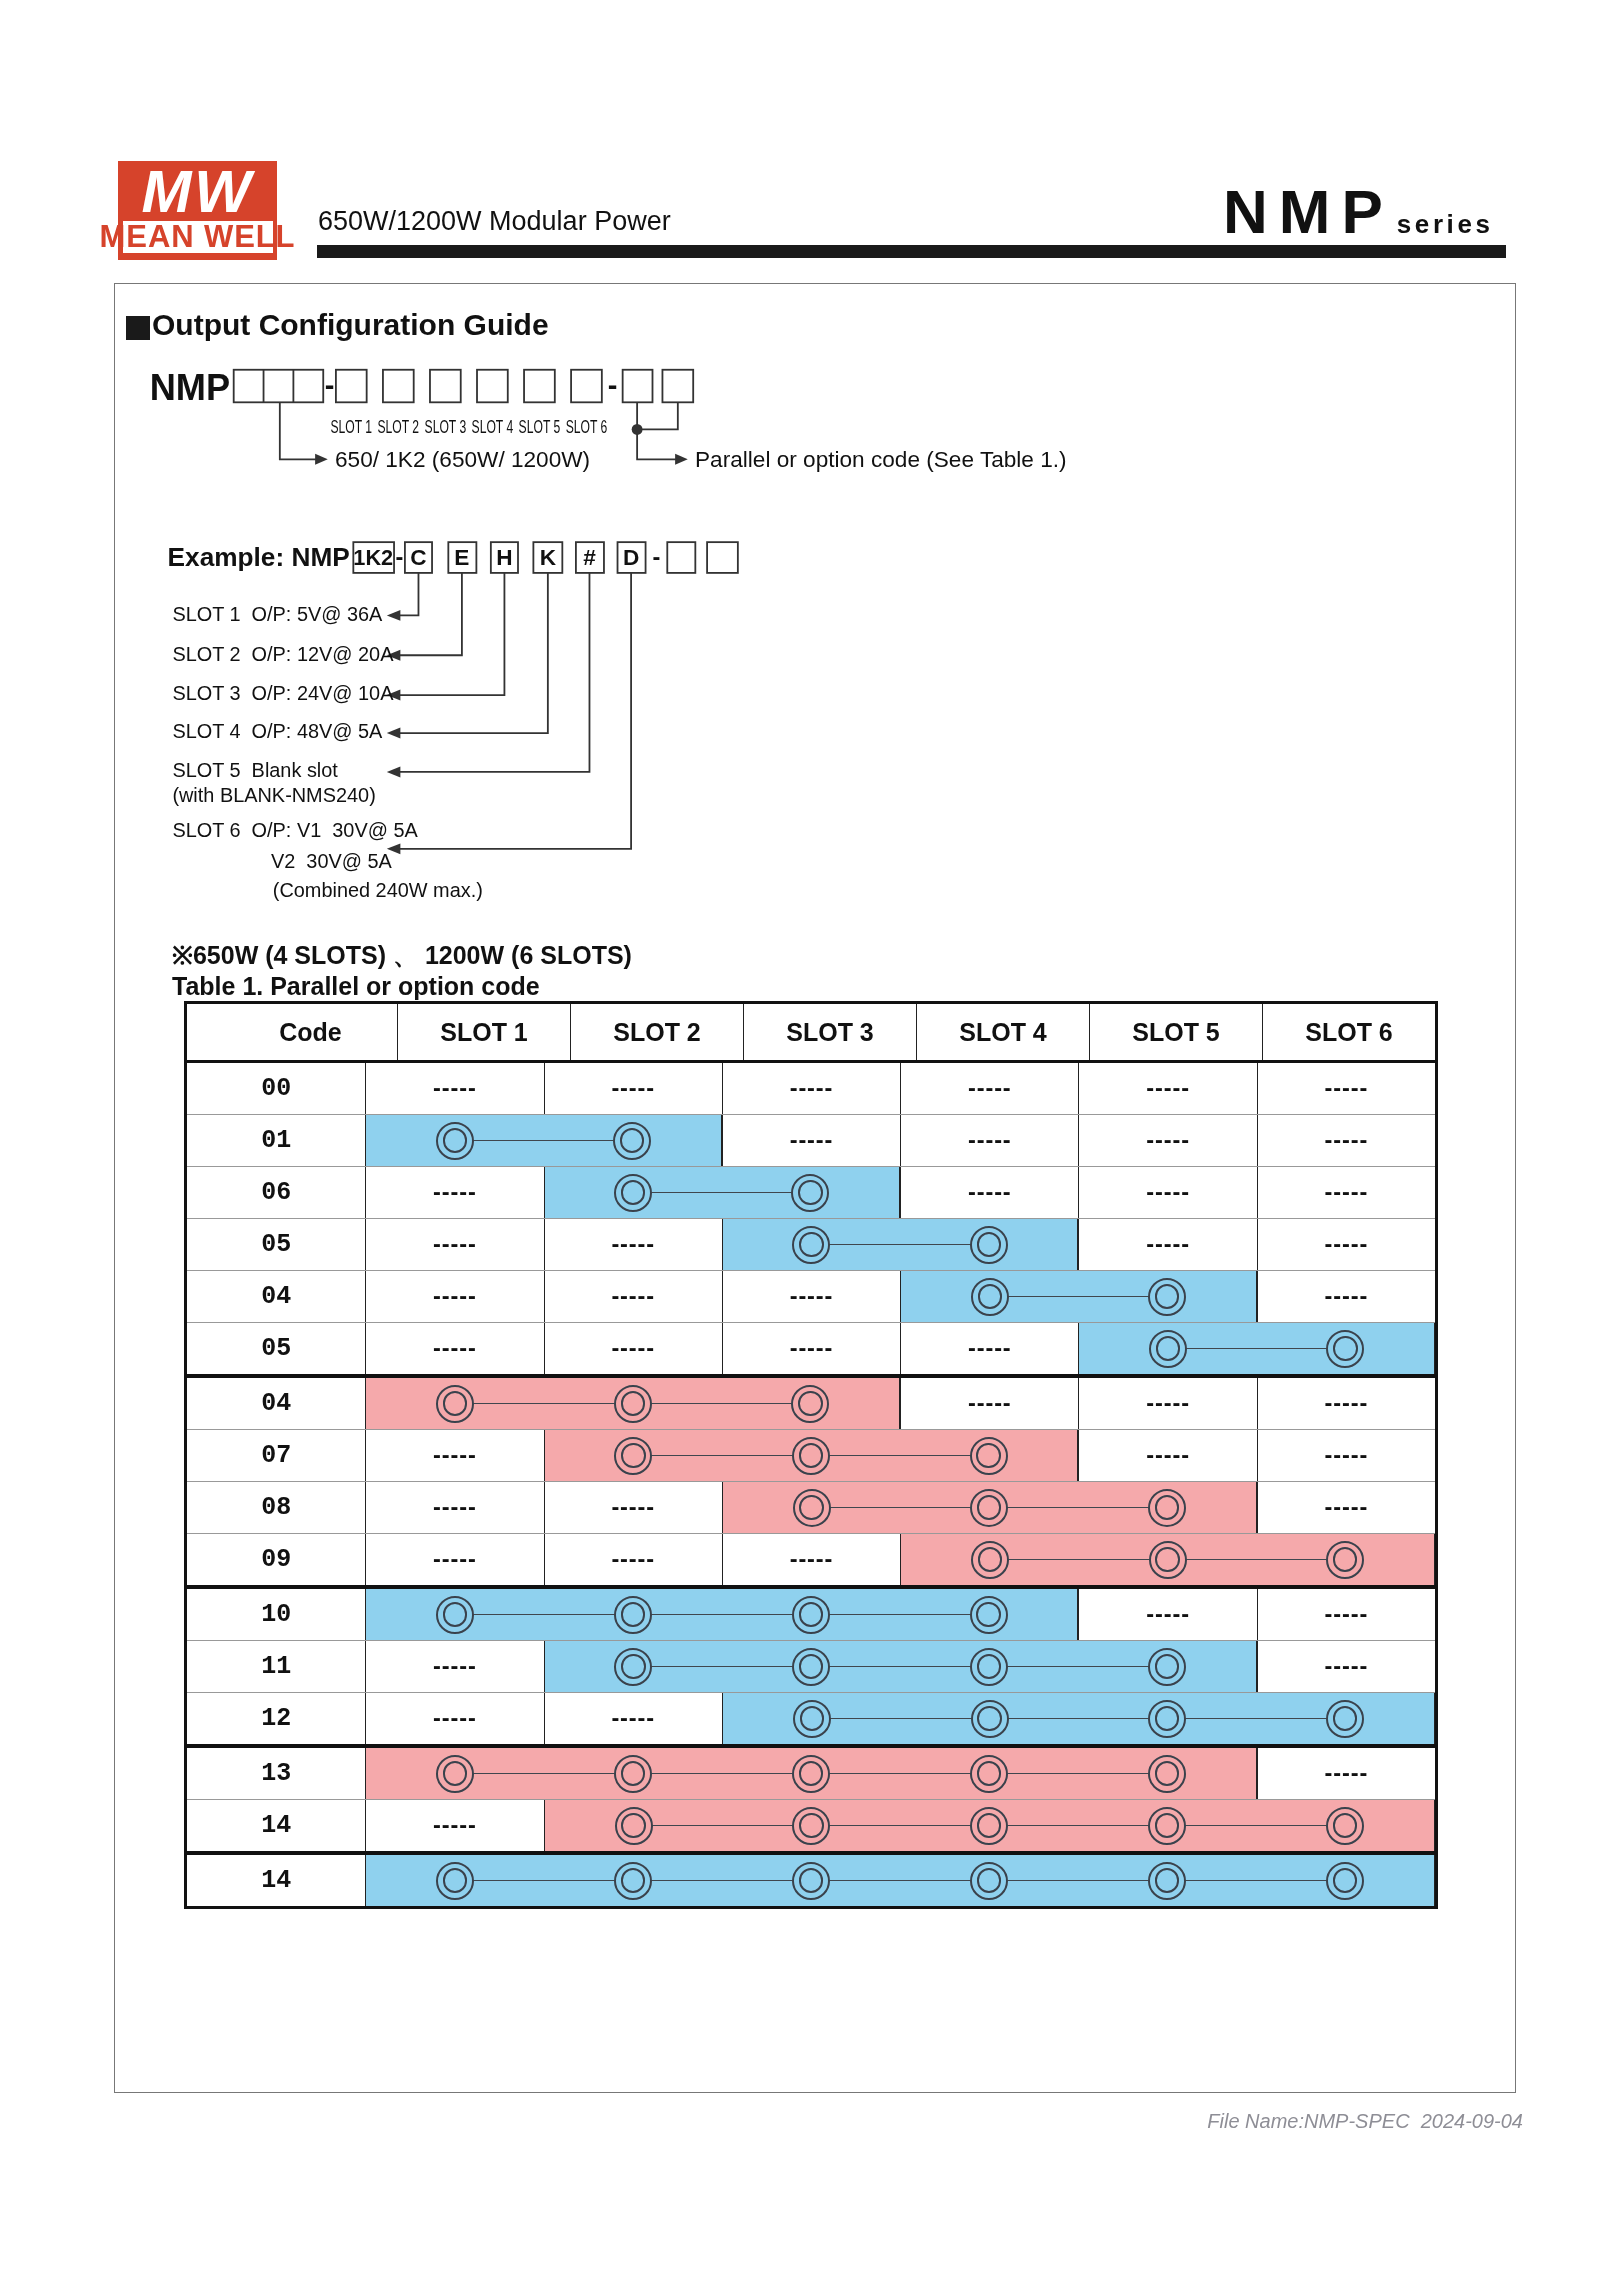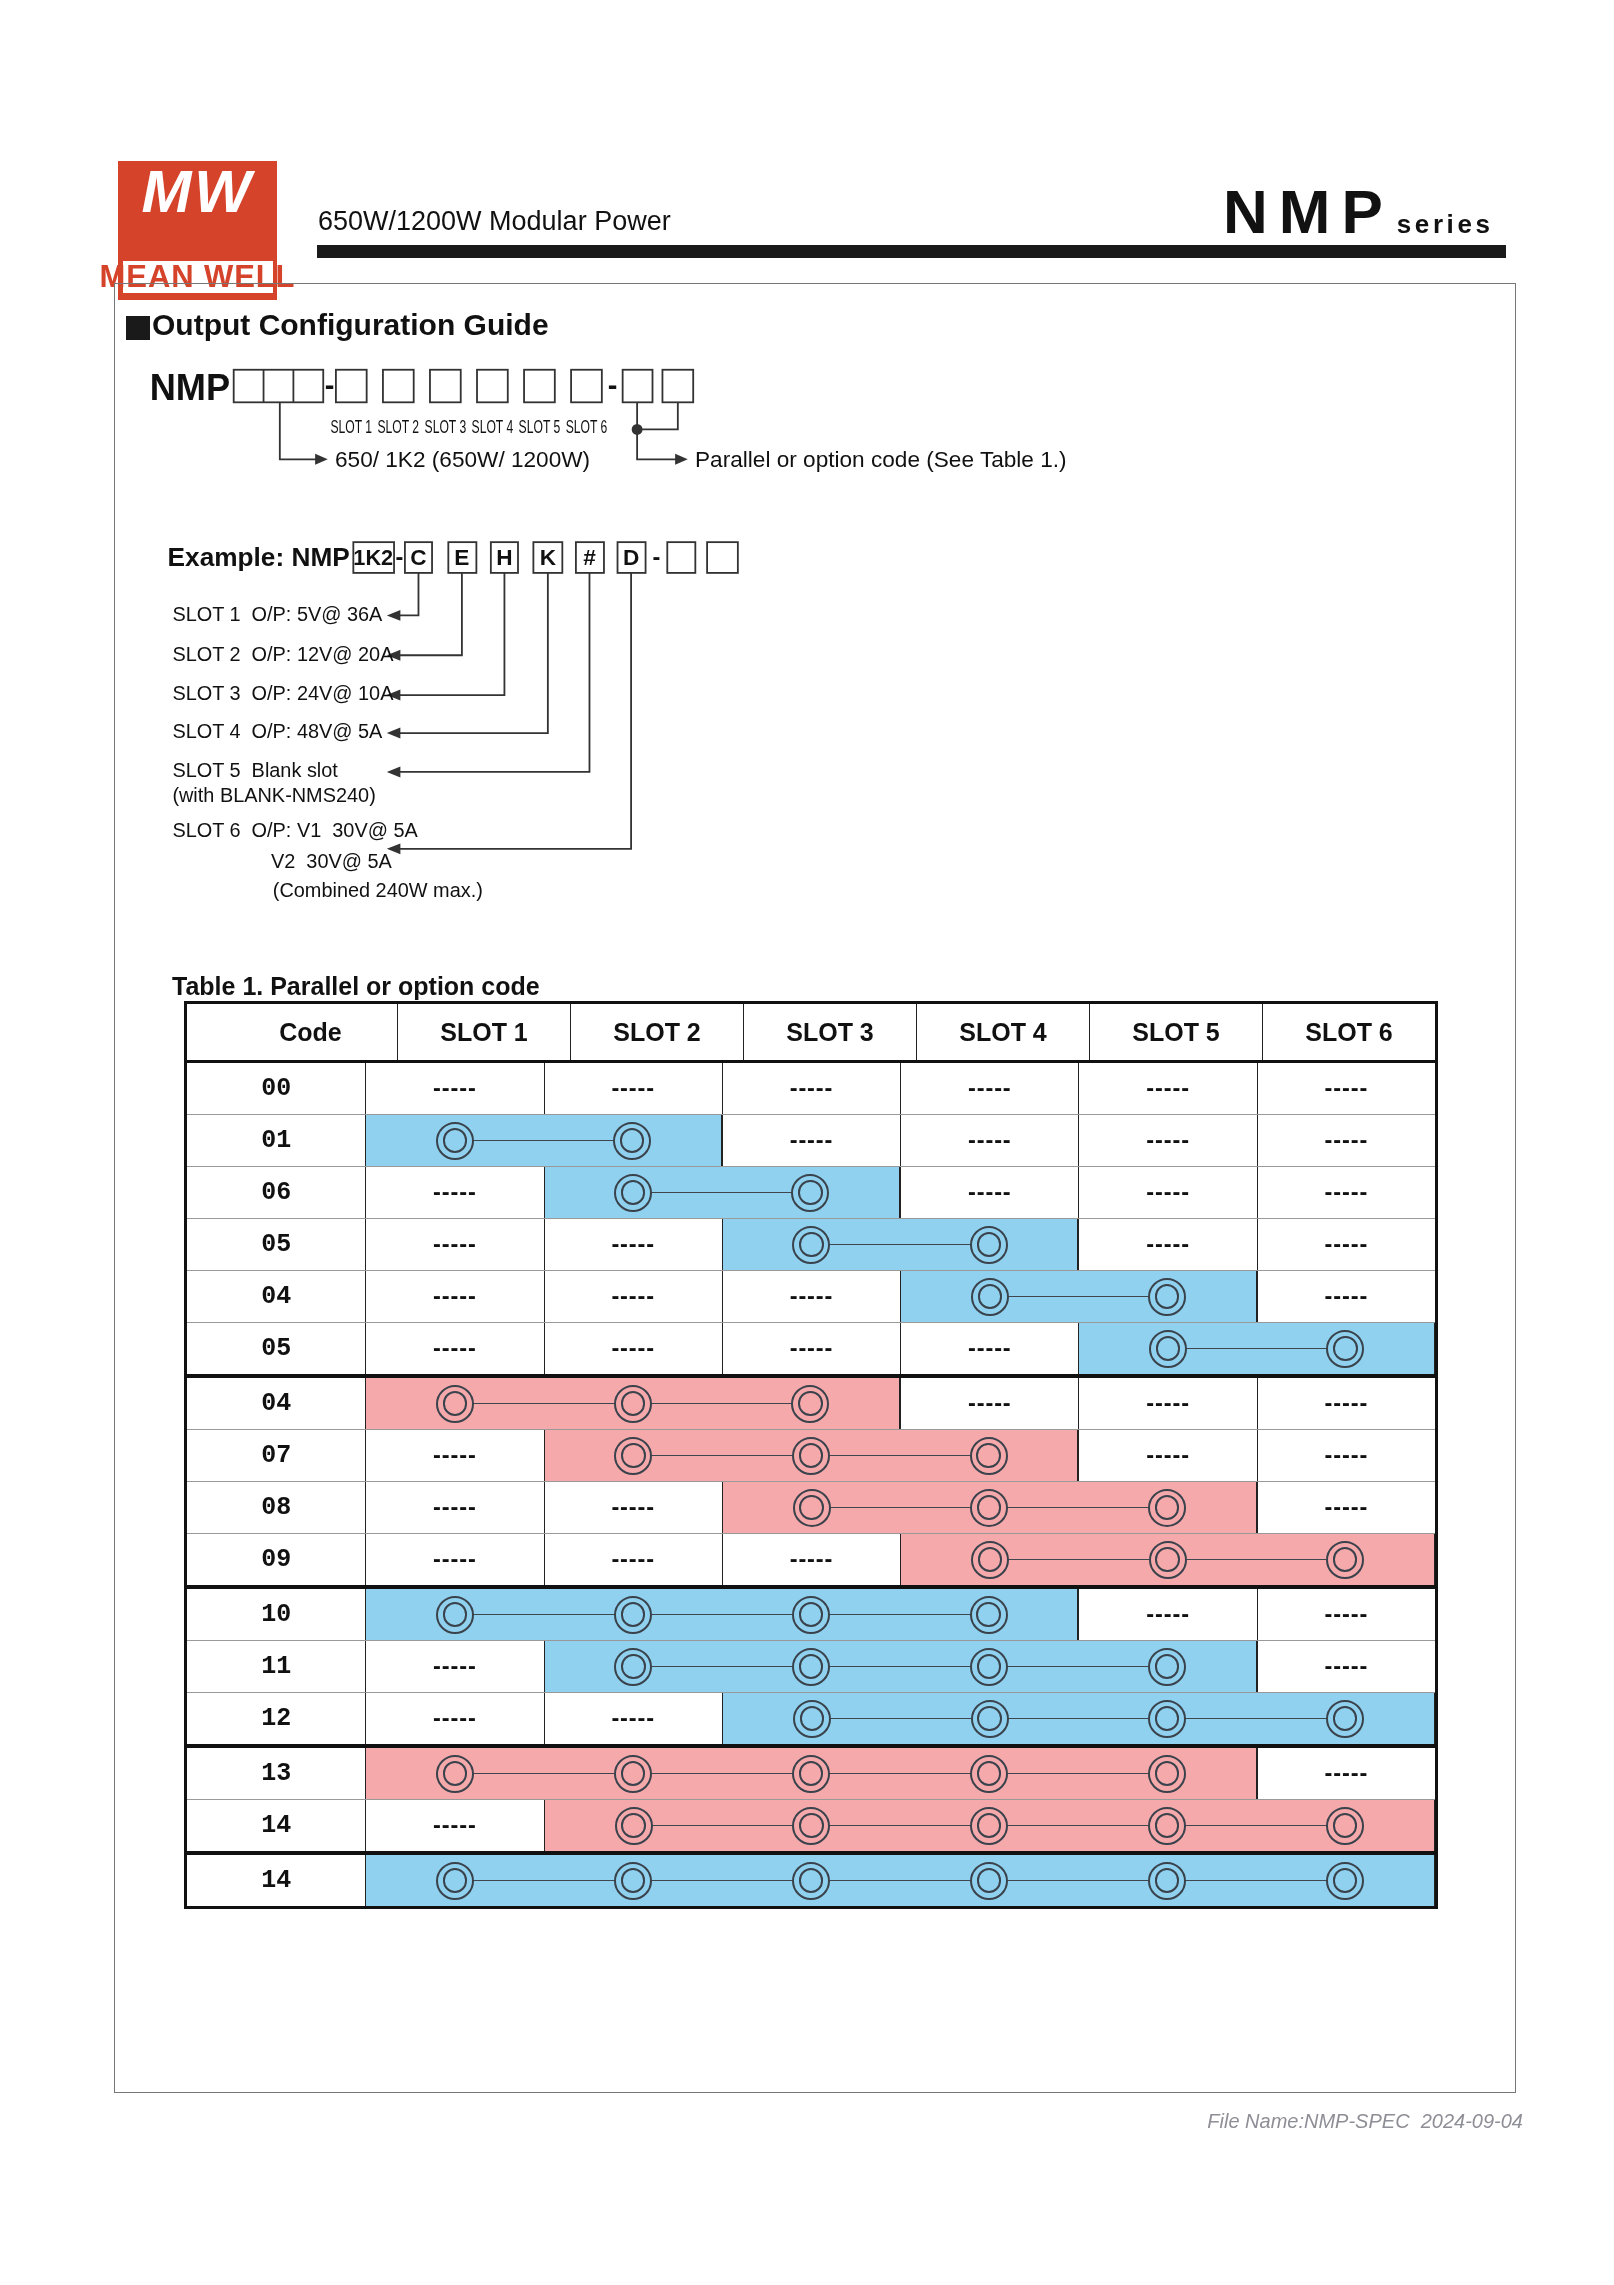--- a/index.html
+++ b/index.html
@@ -1,21 +1,21 @@
 <!DOCTYPE html>
 <html style="font-size:14.5px"><head>
 <meta charset="utf-8">
 <style>
   html,body{margin:0;padding:0;background:#fff;}
   .page{position:relative;width:1615px;height:2285px;background:#fff;overflow:hidden;
         font-family:"Liberation Sans",sans-serif;color:#111;}
   .abs{position:absolute;}
 
   
-  .logo{left:118px;top:161px;width:159px;height:139px;background:#D6432B;}
+  .logo{left:118px;top:161px;width:159px;height:99px;background:#D6432B;}
   .logo-mw{position:absolute;left:0;right:0;top:-3.6px;text-align:center;
            font-style:italic;font-weight:bold;font-size:60px;color:#fff;letter-spacing:2.7px;}
   .logo-strip{position:absolute;left:4.5px;right:4.5px;bottom:7.2px;height:32px;background:#fff;
               display:flex;align-items:center;justify-content:center;}
   .logo-strip span{color:#D6432B;font-weight:bold;font-size:31px;letter-spacing:0.9px;white-space:nowrap;}
   .doc-title{left:318px;top:206px;font-size:27px;white-space:nowrap;}
   .series-wrap{left:1223px;top:181px;display:flex;align-items:baseline;}
   .series-main{font-size:62px;font-weight:bold;letter-spacing:11px;line-height:1;}
   .series-suffix{font-size:26px;font-weight:bold;letter-spacing:3.6px;margin-left:3px;}
   .header-bar{left:317px;top:245px;width:1189px;height:12.7px;background:#1a1a1a;}
@@ -146,20 +146,21 @@
     <text x="40" y="140" font-size="22">SLOT 2&nbsp; O/P: 12V@ 20A</text>
     <text x="40" y="184" font-size="22">SLOT 3&nbsp; O/P: 24V@ 10A</text>
     <text x="40" y="226" font-size="22">SLOT 4&nbsp; O/P: 48V@ 5A</text>
     <text x="40" y="269" font-size="22">SLOT 5&nbsp; Blank slot</text>
     <text x="40" y="296" font-size="22">(with BLANK-NMS240)</text>
     <text x="40" y="335" font-size="22">SLOT 6&nbsp; O/P: V1&nbsp; 30V@ 5A</text>
     <text x="149" y="369" font-size="22">V2&nbsp; 30V@ 5A</text>
     <text x="151" y="401" font-size="22">(Combined 240W max.)</text>
   </svg>
 
+  <div class="abs note-text">※650W (4 SLOTS) 、 1200W (6 SLOTS)</div>
   <div class="abs table-caption">Table 1. Parallel or option code</div>
 
   <div class="abs option-table">
     <div class="theader">
       <div class="th">Code</div>
       <div class="th">SLOT 1</div>
       <div class="th">SLOT 2</div>
       <div class="th">SLOT 3</div>
       <div class="th">SLOT 4</div>
       <div class="th">SLOT 5</div>

